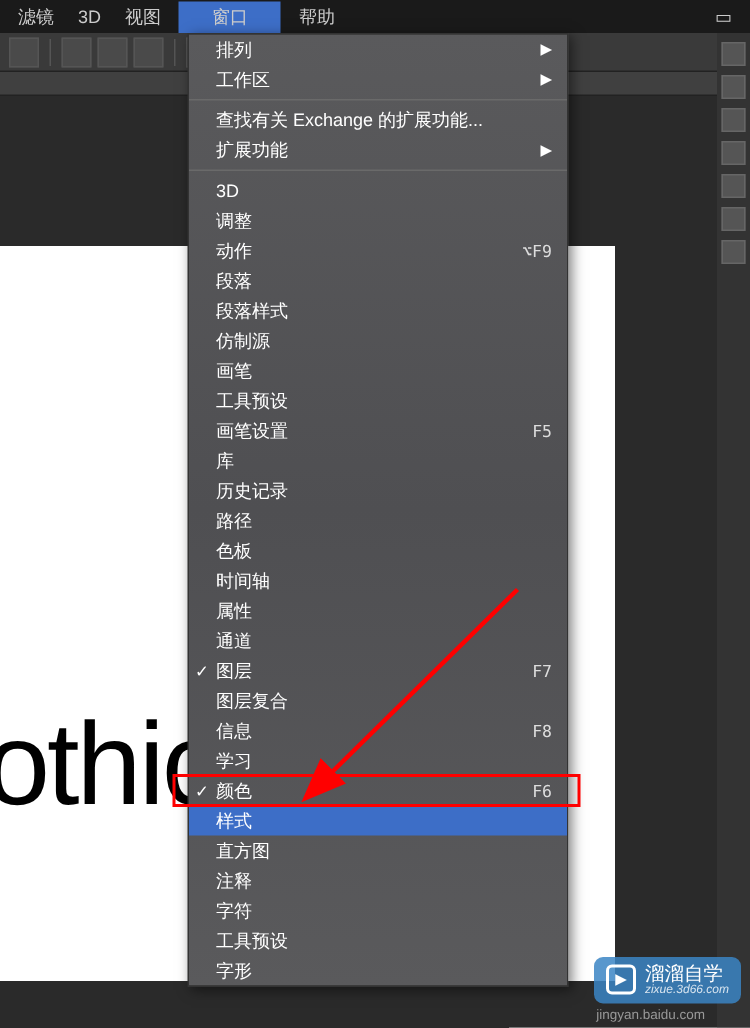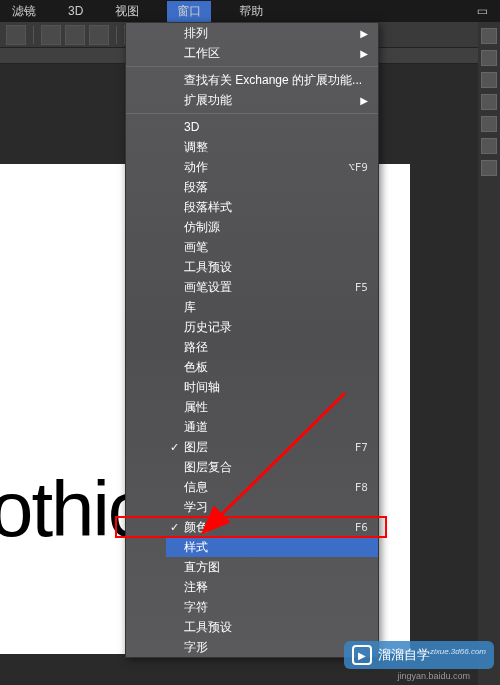--- a/index.html
+++ b/index.html
@@ -16,29 +16,29 @@
       position: relative;
     }
     .menubar {
       display: flex;
       align-items: center;
       background: #1a1a1a;
       height: 22px;
       padding: 0 8px;
       color: #ccc;
       font-size: 12px;
-      gap: 24px;
+      gap: 8px;
     }
     .menubar .menu-item {
       cursor: pointer;
       padding: 2px 4px;
     }
     .menubar .menu-item.active {
       background: #3d6ec7;
-      padding: 2px 10px;
+      padding: 2px 22px;
     }
     .menubar .spacer {
       flex: 1;
     }
     .toolbar {
       background: #3a3a3a;
       height: 26px;
       border-bottom: 1px solid #222;
       display: flex;
       align-items: center;
@@ -121,21 +121,20 @@
     }
     .dropdown-row {
       display: flex;
       align-items: center;
       height: 20px;
       color: #fff;
       font-size: 12px;
       padding-left: 18px;
       padding-right: 10px;
       position: relative;
-      margin-left: 40px;
     }
     .dropdown-row.highlighted {
       background: #3d6ec7;
       align-items: center;
     }
     .dropdown-row .label {
       flex: 1;
     }
     .dropdown-row .shortcut {
       font-size: 11px;
@@ -193,21 +192,21 @@
       border: 2px solid #fff;
       border-radius: 4px;
       display: flex;
       align-items: center;
       justify-content: center;
       margin-right: 6px;
       font-size: 10px;
     }
     .watermark .wm-text {
       display: flex;
-      flex-direction: row;
+      flex-direction: column;
       line-height: 1.1;
     }
     .watermark .sub {
       font-size: 8px;
       opacity: 0.8;
       font-style: italic;
     }
     .bottom-caption {
       position: absolute;
       right: 30px;

